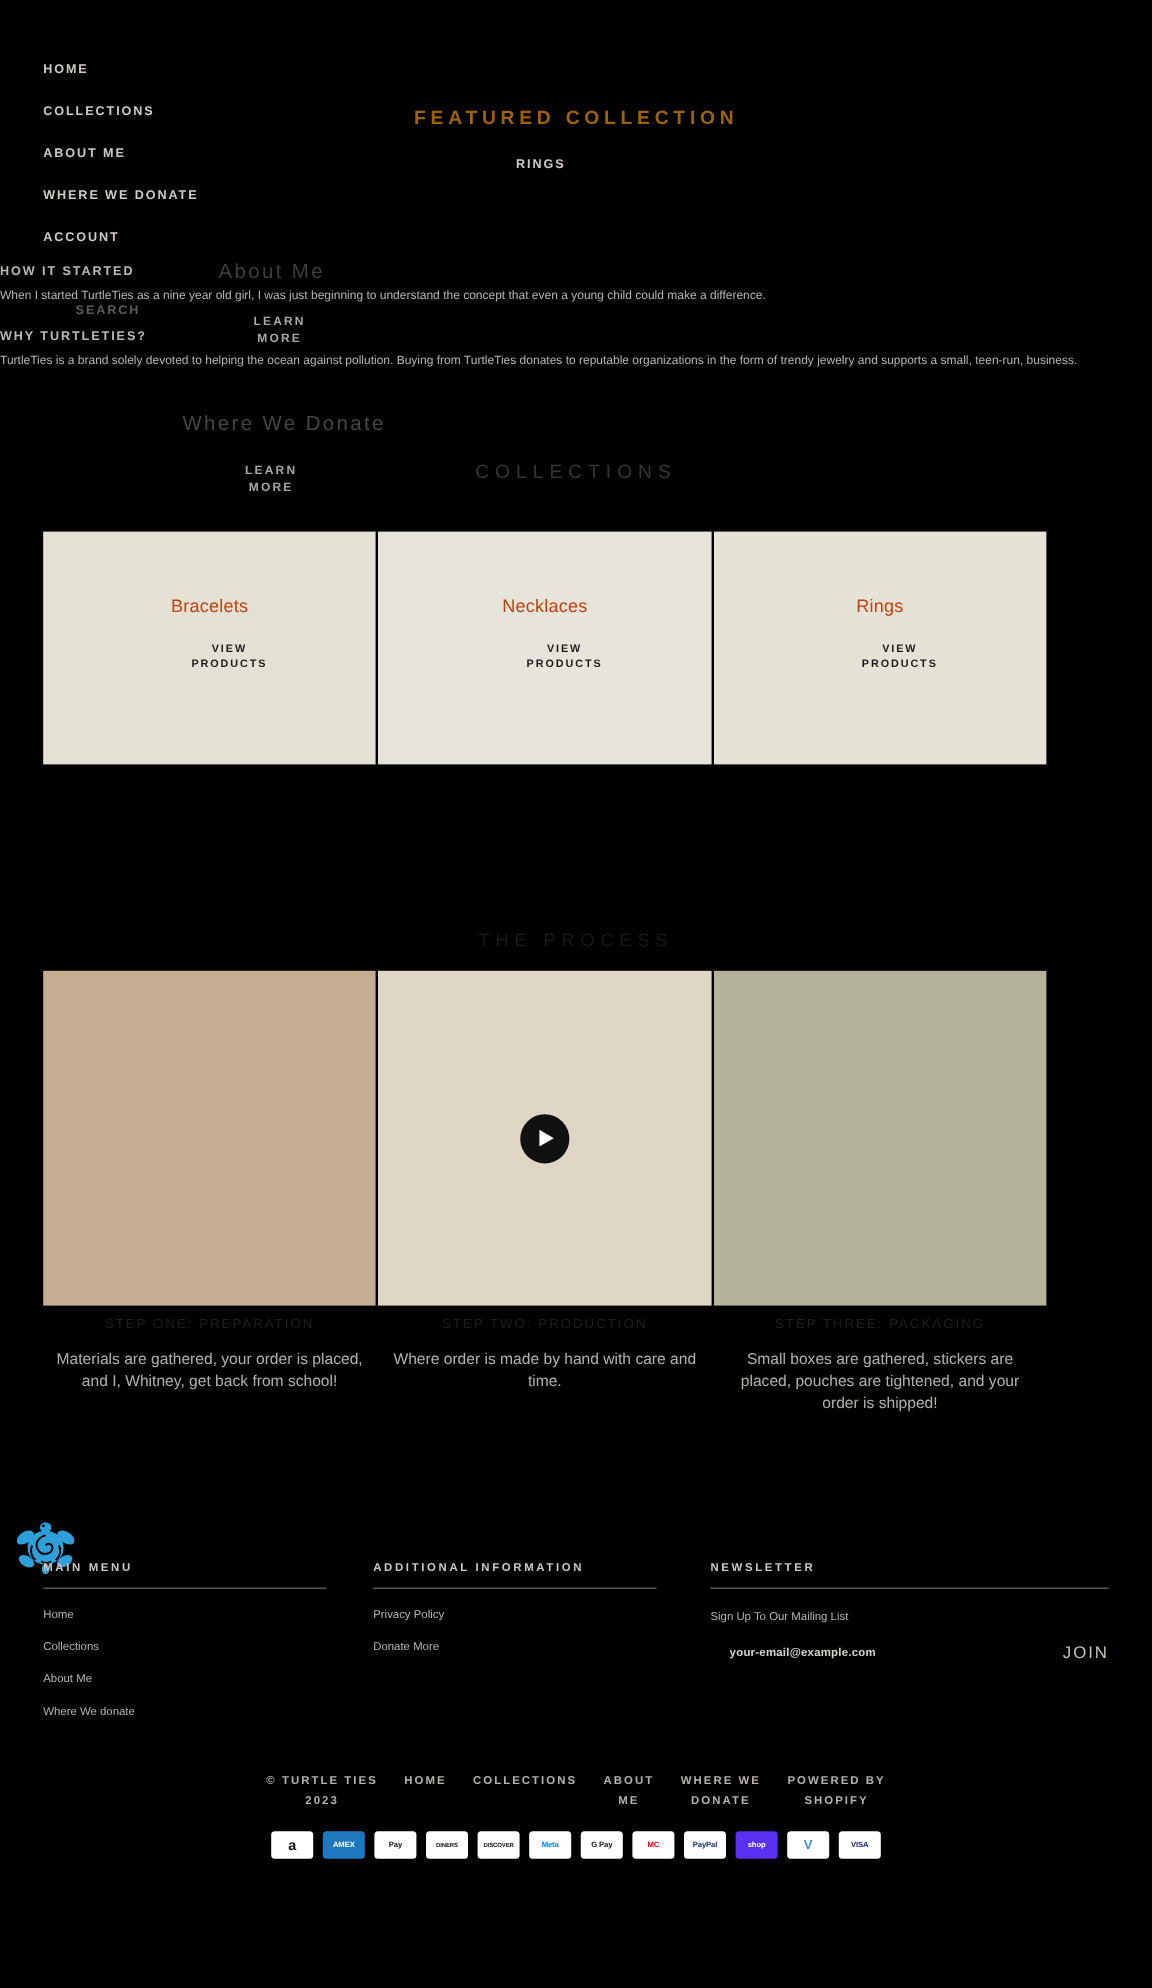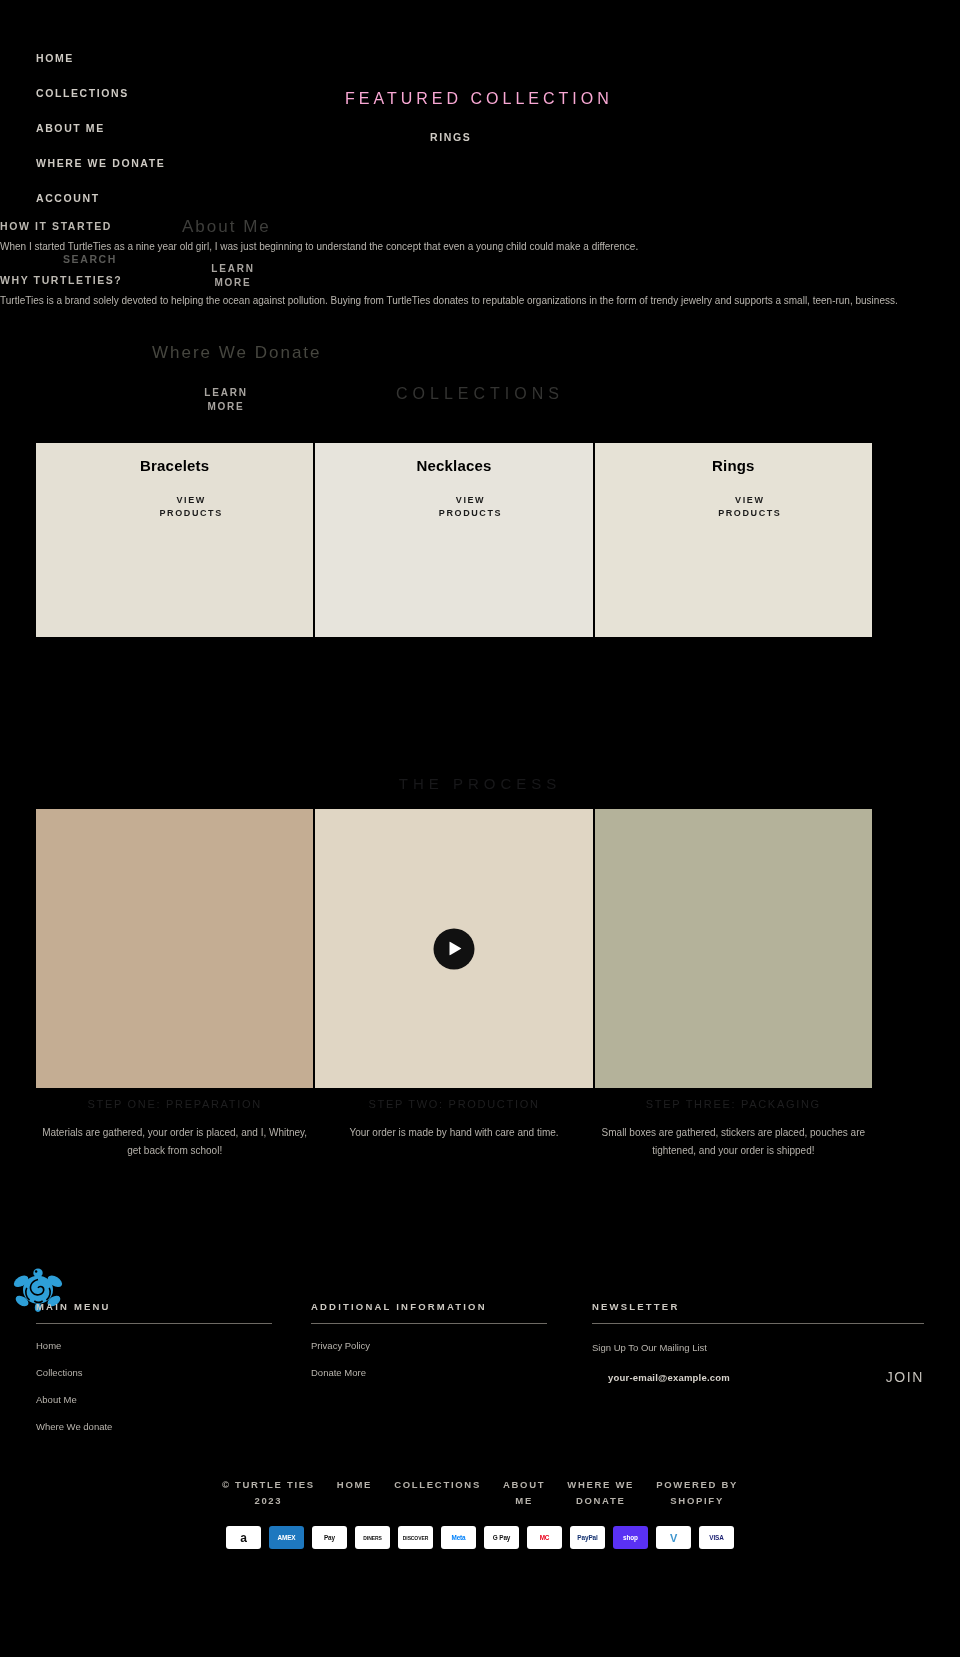--- a/index.html
+++ b/index.html
@@ -22,21 +22,21 @@
     font-weight: 600; cursor: pointer;
   }
   .nav-sub {
     position: absolute; font-size: 10.5px; letter-spacing: 1.6px;
     color: #cfcbc4; text-transform: uppercase; font-weight: 600;
   }
 
   
   .hero-head {
     position: absolute; font-size: 16px; letter-spacing: 4px;
-    text-transform: uppercase; color: #f9a8d4; font-weight: 400;
+    text-transform: uppercase; color: #a16207; font-weight: 700;
   }
 
   
   .about-wrap { position: absolute; left: 0; top: 218px; width: 960px; }
   .about-h {
     position: absolute; font-size: 10.5px; letter-spacing: 1.6px;
     text-transform: uppercase; color: #bdb9b2; font-weight: 600;
   }
   .about-title {
     position: absolute; font-size: 17px; letter-spacing: 2px;
@@ -58,21 +58,21 @@
     font-size: 16px; letter-spacing: 5px; color: #343432; text-transform: uppercase;
   }
   .coll-grid {
     position: absolute; left: 36px; top: 443px;
     width: 836px; height: 194px; display: flex; gap: 2px;
   }
   .coll-card {
     flex: 1; position: relative; padding-top: 14px; text-align: center;
   }
   .coll-card h3 {
-    font-size: 15px; font-weight: 700; color: #000000; letter-spacing: 0.2px;
+    font-size: 15px; font-weight: 400; color: #c2410c; letter-spacing: 0.2px; margin-top: 40px;
   }
   .coll-view {
     margin-top: 20px; font-size: 9px; letter-spacing: 1.6px;
     color: #1b1b1b; line-height: 12.5px; font-weight: 600; cursor: pointer; padding-left: 33px;
   }
 
   
   .proc-title {
     position: absolute; left: 0; right: 0; top: 775px; text-align: center;
     font-size: 15px; letter-spacing: 5px; color: #18181a; text-transform: uppercase;
@@ -90,21 +90,21 @@
   .play-btn svg { margin-left: 2px; }
   .proc-caps {
     position: absolute; left: 36px; top: 1098px; width: 836px;
     display: flex; gap: 2px;
   }
   .proc-cap { flex: 1; text-align: center; padding: 0 6px; }
   .proc-cap h4 {
     font-size: 11px; letter-spacing: 1.7px; font-weight: 400;
     color: #1f1f20; text-transform: uppercase; margin-bottom: 14px;
   }
-  .proc-cap p { font-size: 10px; line-height: 18px; color: #b5b1aa; }
+  .proc-cap p { font-size: 13px; line-height: 18px; color: #b5b1aa; }
 
   
   .footer { position: absolute; left: 0; top: 1255px; width: 960px; }
   .turtle { position: absolute; left: 8px; top: 0; width: 60px; height: 62px; }
   .fcol { position: absolute; }
   .fcol-h {
     font-size: 9.5px; letter-spacing: 2.2px; color: #cdc9c2;
     text-transform: uppercase; font-weight: 600; padding-bottom: 11px;
   }
   .fline { height: 1px; background: #6e6a64; }
@@ -209,21 +209,21 @@
     </div>
     <div class="proc-img" id="pi2" style="background: rgb(180, 178, 154);"></div>
   </div>
   <div class="proc-caps">
     <div class="proc-cap">
       <h4>STEP ONE: PREPARATION</h4>
       <p>Materials are gathered, your order is placed, and I, Whitney, get back from school!</p>
     </div>
     <div class="proc-cap">
       <h4>STEP TWO: PRODUCTION</h4>
-      <p>Your order is made by hand with care and time.</p>
+      <p>Where order is made by hand with care and time.</p>
     </div>
     <div class="proc-cap">
       <h4>STEP THREE: PACKAGING</h4>
       <p>Small boxes are gathered, stickers are placed, pouches are tightened, and your order is shipped!</p>
     </div>
   </div>
 
   <div class="footer">
 
     <div class="turtle">

